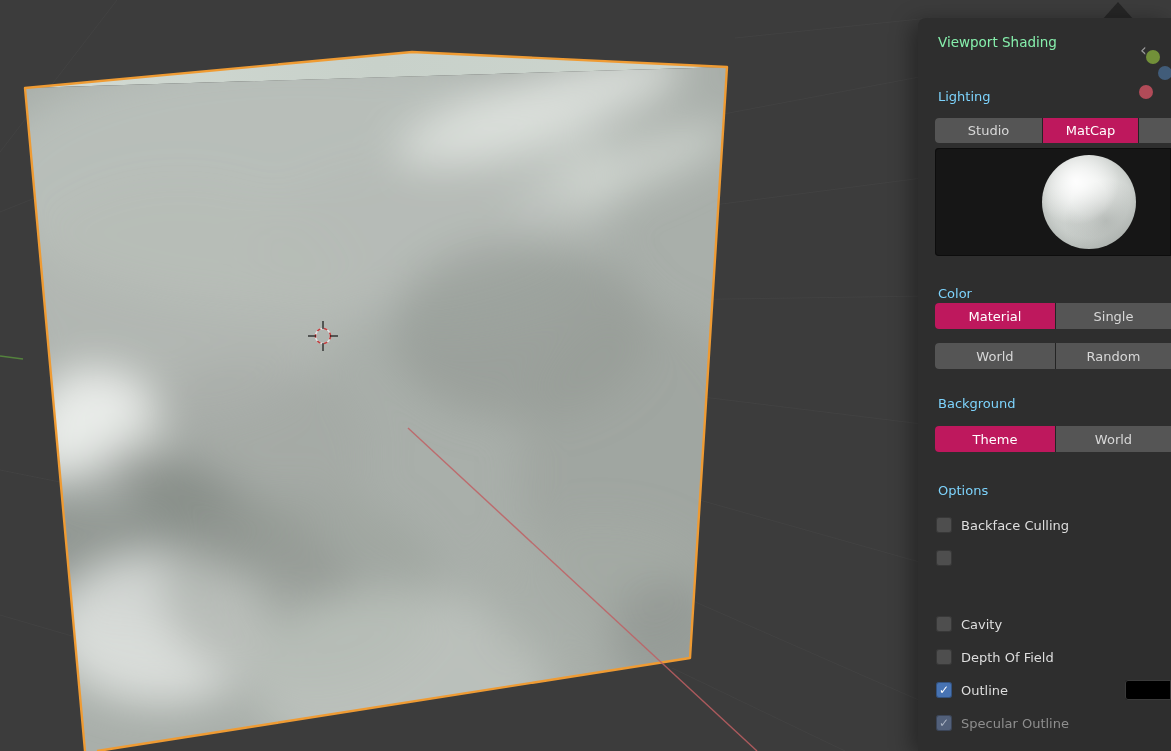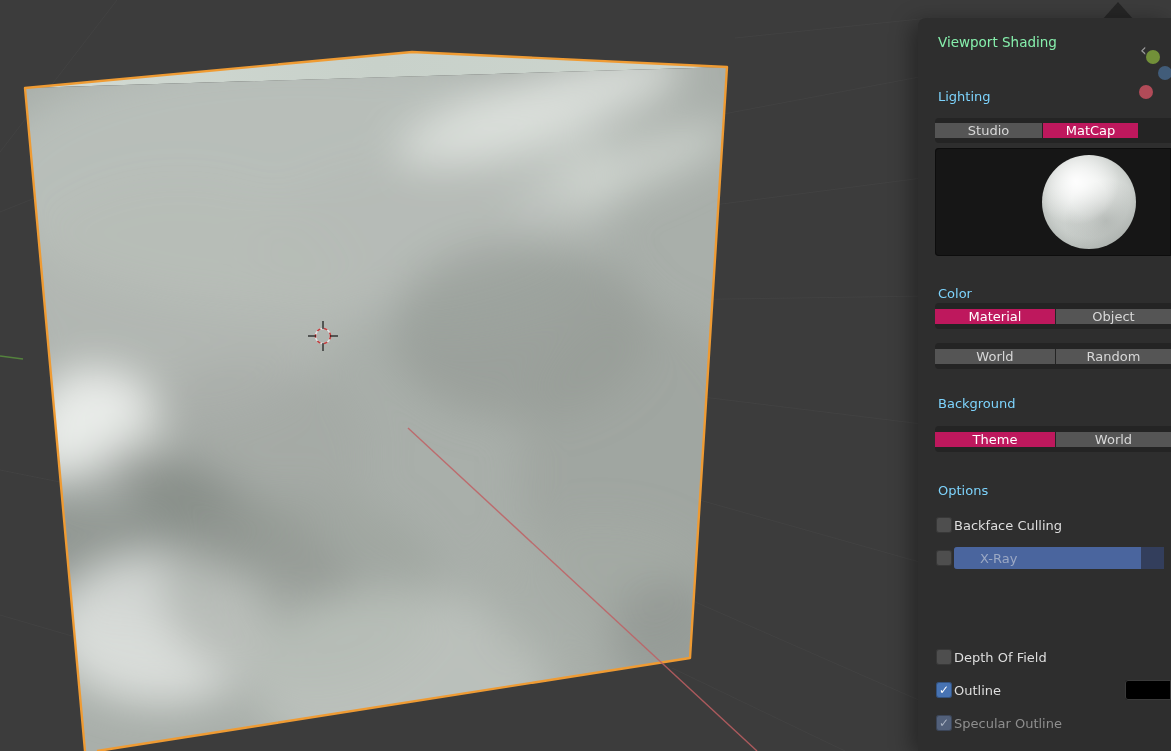--- a/index.html
+++ b/index.html
@@ -9,35 +9,35 @@
 
   
   .panel{position:absolute;left:918px;top:18px;width:253px;height:733px;background:#2e2e2e;
          border-radius:8px 0 0 0;box-shadow:-6px 4px 22px rgba(0,0,0,.38);overflow:hidden;}
   .panel-title{position:absolute;left:20px;top:16px;font-size:13.5px;color:#86efac;}
   .chevron{position:absolute;left:222px;top:24px;font-size:17px;color:#9a9a9a;line-height:1;}
   .gizmo-dot{position:absolute;width:14px;height:14px;border-radius:50%;}
   .section-label{position:absolute;left:20px;font-size:13px;color:#7dd3fc;line-height:16px;}
 
   .seg-row{position:absolute;left:17px;width:236px;height:25px;display:flex;gap:1px;
-           background:#242424;border-radius:4px 0 0 4px;overflow:hidden;align-items:center;}
+           background:#242424;border-radius:4px 0 0 4px;overflow:hidden;}
   .seg{display:flex;align-items:center;justify-content:center;background:#555555;color:#d8d8d8;
        font-size:13px;font-family:inherit;border:none;padding:0;cursor:default;}
   .seg.sel{background:#be185d;color:#ffffff;}
 
   .preview{position:absolute;left:17px;top:130px;width:236px;height:108px;background:#161616;
            border-radius:4px 0 0 4px;box-shadow:inset 0 0 0 1px #0d0d0d;}
   .matcap-sphere{position:absolute;left:107px;top:7px;width:94px;height:94px;border-radius:50%;
     background:
       radial-gradient(circle at 36% 28%, rgba(255,255,255,.95), rgba(255,255,255,0) 48%),
       radial-gradient(circle at 68% 70%, rgba(150,156,152,.55), rgba(150,156,152,0) 45%),
       radial-gradient(circle at 30% 70%, rgba(190,196,192,.5), rgba(190,196,192,0) 40%),
       radial-gradient(circle at 50% 45%, #eceeec 25%, #cfd3d0 58%, #a2a8a4 86%, #868c88 100%);}
 
-  .opt-row{position:absolute;left:18px;width:235px;height:22px;display:flex;align-items:center;gap:2px;}
+  .opt-row{position:absolute;left:18px;width:235px;height:22px;display:flex;align-items:center;gap:9px;}
   .opt-label{font-size:13px;color:#dedede;white-space:nowrap;}
   .cb{width:16px;height:16px;border-radius:3px;background:#4e4e4e;flex:none;
       box-shadow:inset 0 0 0 1px rgba(0,0,0,.28);display:flex;align-items:center;justify-content:center;}
   .cb.on{background:#4773b3;}
   .check{display:none;font-size:12px;font-weight:bold;color:#ffffff;line-height:1;}
   .cb.on .check{display:block;}
   .opt-row.dis .opt-label{color:#8e8e8e;}
   .opt-row.dis .cb.on{background:#52607a;}
   .opt-row.dis .check{color:#a9b2c2;}
 
@@ -151,21 +151,21 @@
       <button class="seg" style="flex:1"></button>
     </div>
 
     <div class="preview">
       <div class="matcap-sphere"></div>
     </div>
 
     <div class="section-label" style="top:268px">Color</div>
     <div class="seg-row" style="top:285px;height:26px">
       <button class="seg sel" style="width:120px">Material</button>
-      <button class="seg" style="flex:1">Object</button>
+      <button class="seg" style="flex:1">Single</button>
     </div>
     <div class="seg-row" style="top:325px;height:26px">
       <button class="seg" style="width:120px">World</button>
       <button class="seg" style="flex:1">Random</button>
     </div>
 
     <div class="section-label" style="top:378px">Background</div>
     <div class="seg-row" style="top:408px;height:26px">
       <button class="seg sel" style="width:120px">Theme</button>
       <button class="seg" style="flex:1">World</button>
@@ -173,27 +173,27 @@
 
     <div class="section-label" style="top:465px">Options</div>
 
     <div class="opt-row" style="top:496px">
       <span class="cb"></span>
       <span class="opt-label">Backface Culling</span>
     </div>
 
     <div class="opt-row" style="top:529px">
       <span class="cb"></span>
-      <span class="slider">
-        <span class="slider-fill" style="width: 89%;"></span>
-        <span class="slider-text">X-Ray</span>
-      </span>
-    </div>
-
-
+    </div>
+
+
+    <div class="opt-row" style="top:595px">
+      <span class="cb"></span>
+      <span class="opt-label">Cavity</span>
+    </div>
 
     <div class="opt-row" style="top:628px">
       <span class="cb"></span>
       <span class="opt-label">Depth Of Field</span>
     </div>
 
     <div class="opt-row" style="top:661px">
       <span class="cb on">
           <span class="check">✓</span>
         </span>

